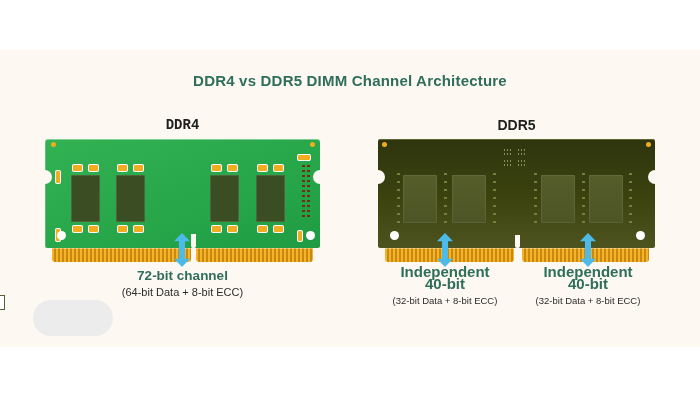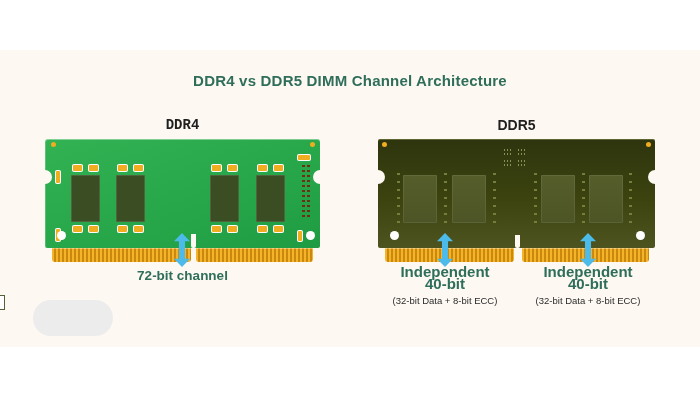--- a/index.html
+++ b/index.html
@@ -175,20 +175,21 @@
   <div class="pins" style="left:144px;width:127px"></div>
   <div class="slit" style="left:137px;top:96px;height:13px"></div>
 </div>
 
 <div class="arrow" style="left:174px"></div>
 <div class="arrow" style="left:437px"></div>
 <div class="arrow" style="left:580px"></div>
 
 <div class="cap4">
   <div class="h">72-bit channel</div>
+  <div class="s">(64-bit Data + 8-bit ECC)</div>
 </div>
 
 <div class="cap5 a">
   <div class="h">Independent</div>
   <div class="h">40-bit</div>
   <div class="s">(32-bit Data + 8-bit ECC)</div>
 </div>
 
 <div class="cap5 b">
   <div class="h">Independent</div>

